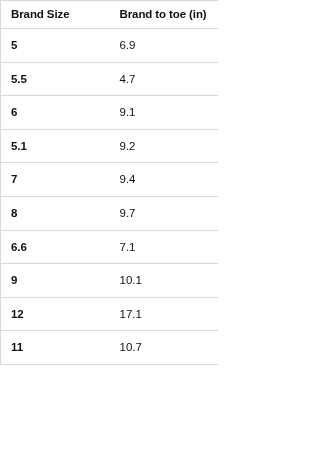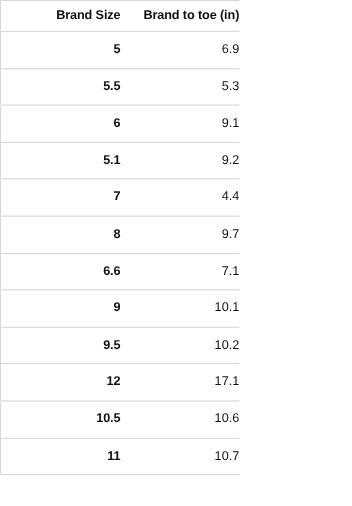--- a/index.html
+++ b/index.html
@@ -33,21 +33,21 @@
     border-top: 1px solid #d5d9d9;
     border-top-left-radius: 8px;
     background: #ffffff;
   }
 
   table.size-chart col.col-brand { width: 109px; }
   table.size-chart col.col-heel  { width: 108px; }
 
   table.size-chart th,
   table.size-chart td {
-    text-align: right;
+    text-align: left;
     vertical-align: middle;
     padding: 0 0 0 10px;
     margin: 0;
     border: 0;
     color: #0f1111;
     background: #ffffff;
   }
 
   
   table.size-chart thead th {
@@ -94,57 +94,49 @@
         <th>Brand to toe (in)</th>
       </tr>
     </thead>
     <tbody>
         <tr>
           <td class="cell-brand">5</td>
           <td class="cell-heel">6.9</td>
         </tr>
         <tr>
           <td class="cell-brand">5.5</td>
-          <td class="cell-heel">5.3</td>
+          <td class="cell-heel">4.7</td>
         </tr>
         <tr>
           <td class="cell-brand">6</td>
           <td class="cell-heel">9.1</td>
         </tr>
         <tr>
           <td class="cell-brand">5.1</td>
           <td class="cell-heel">9.2</td>
         </tr>
         <tr>
           <td class="cell-brand">7</td>
-          <td class="cell-heel">4.4</td>
+          <td class="cell-heel">9.4</td>
         </tr>
         <tr>
           <td class="cell-brand">8</td>
           <td class="cell-heel">9.7</td>
         </tr>
         <tr>
           <td class="cell-brand">6.6</td>
           <td class="cell-heel">7.1</td>
         </tr>
         <tr>
           <td class="cell-brand">9</td>
           <td class="cell-heel">10.1</td>
         </tr>
         <tr>
-          <td class="cell-brand">9.5</td>
-          <td class="cell-heel">10.2</td>
-        </tr>
-        <tr>
           <td class="cell-brand">12</td>
           <td class="cell-heel">17.1</td>
-        </tr>
-        <tr>
-          <td class="cell-brand">10.5</td>
-          <td class="cell-heel">10.6</td>
         </tr>
         <tr>
           <td class="cell-brand">11</td>
           <td class="cell-heel">10.7</td>
         </tr>
       </tbody>
   </table>
 </div>
 
 </body></html>

